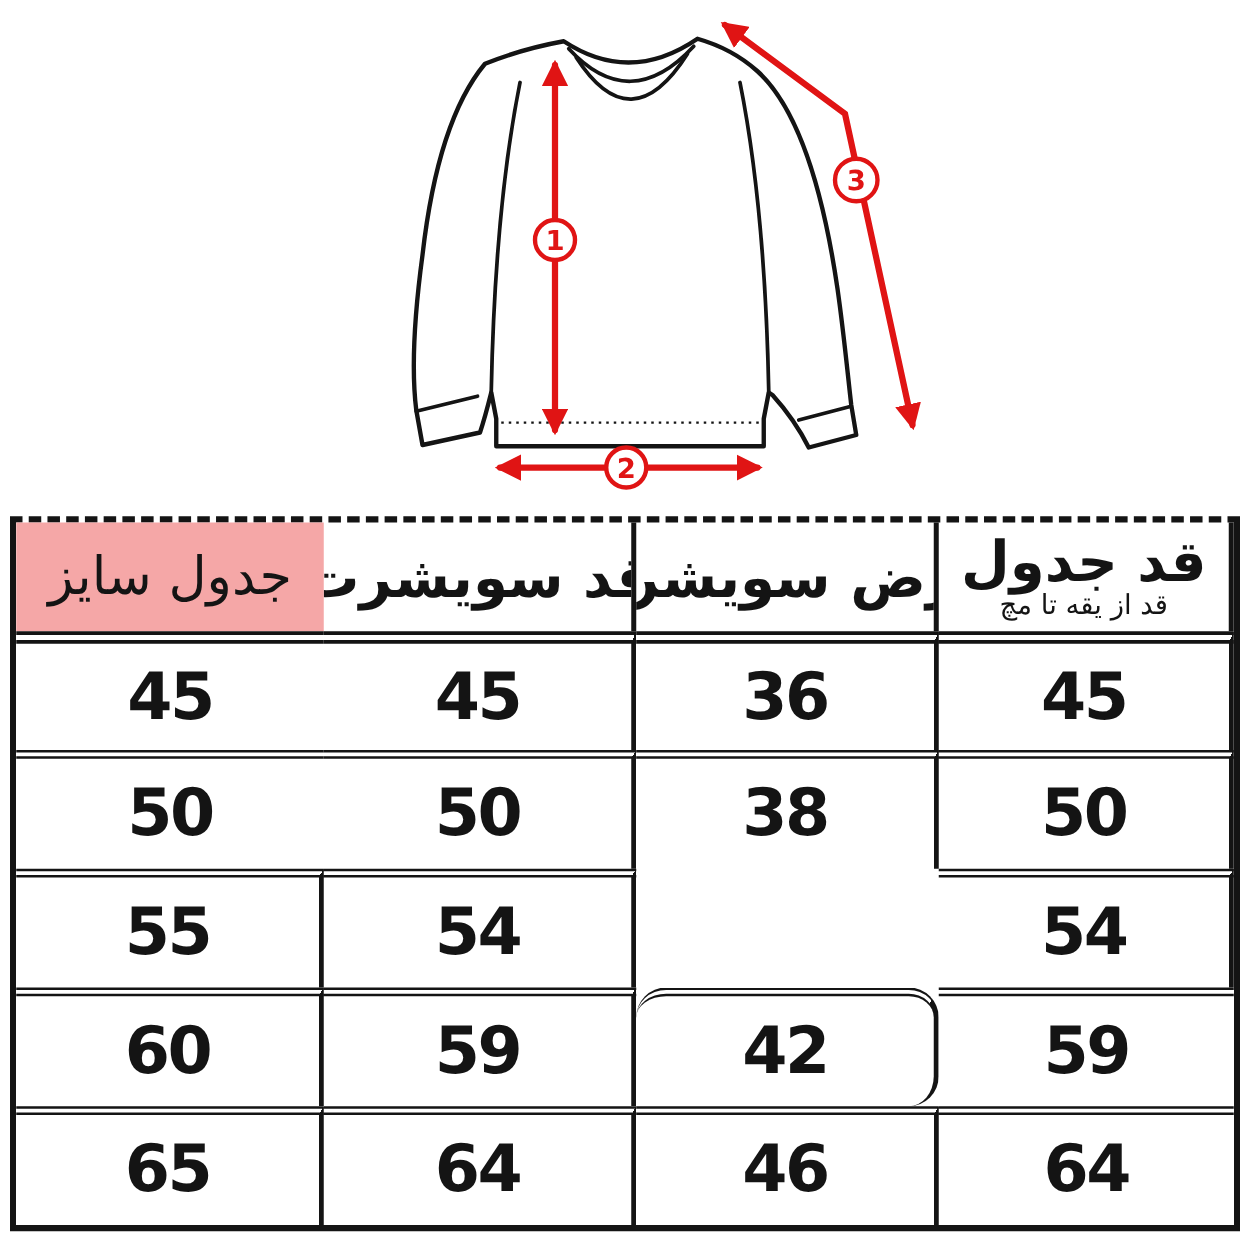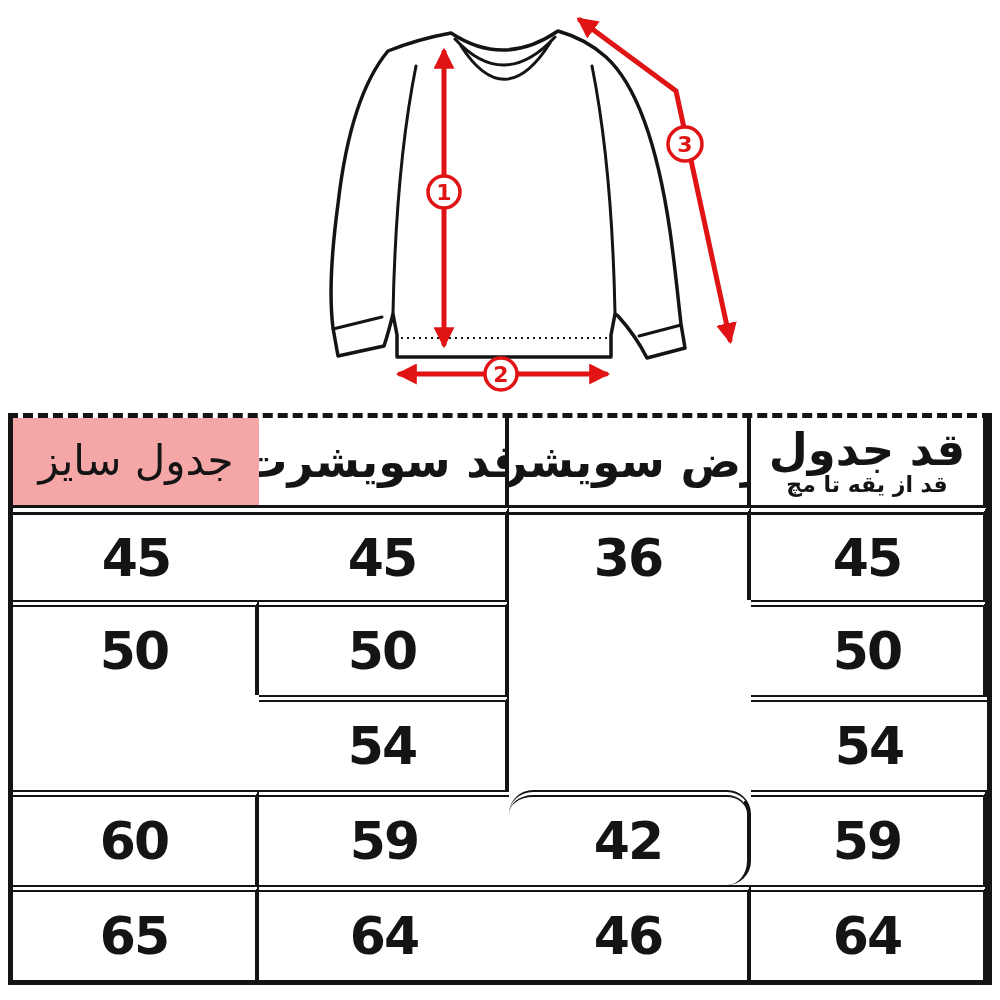--- a/index.html
+++ b/index.html
@@ -38,21 +38,21 @@
   .cell{
     box-sizing:border-box;display:flex;flex-direction:column;
     align-items:center;justify-content:center;
     border-right:4px solid var(--ink_black,#141414);
     overflow:hidden;
   }
   .cell:nth-child(4n){border-right:none;}
   .cell:nth-child(n+5){border-top:7px double var(--ink_black,#141414);}
   .cell:nth-child(n+5):nth-child(-n+8){border-top:10px double var(--ink_black,#141414);}
   .h-main{font-size:45px;font-weight:bold;line-height:1.05;white-space:nowrap;}
-  .h-sub{font-size:22px;font-weight:bold;line-height:1.1;white-space:nowrap;text-align:center;}
+  .h-sub{font-size:22px;font-weight:normal;line-height:1.1;white-space:nowrap;text-align:center;}
   .head.pink{background:var(--header_pink,#f5a7a7);}
   .head.pink .h-main{font-weight:normal;font-size:42px;}
   .num{font-size:52px;font-weight:bold;line-height:1;letter-spacing:-2px;}
 </style>
 </head>
 <body>
 
 <div id="canvas">
 
   <svg id="diagram" viewBox="0 0 440 386">
@@ -129,25 +129,27 @@
     <div class="cell head pink" dir="rtl" style="grid-column:4;grid-row:1;">
       <div class="h-main">جدول سایز</div>
     </div>
 
     <div class="cell num" style="grid-column:1;grid-row:2;">45</div>
     <div class="cell num" style="grid-column:2;grid-row:2;">36</div>
     <div class="cell num" style="grid-column:3;grid-row:2;">45</div>
     <div class="cell num" style="grid-column:4;grid-row:2;">45</div>
 
     <div class="cell num" style="grid-column:1;grid-row:3;">50</div>
+    <div class="cell num" style="grid-column:2;grid-row:3;">38</div>
     <div class="cell num" style="grid-column:3;grid-row:3;">50</div>
     <div class="cell num" style="grid-column:4;grid-row:3;">50</div>
 
     <div class="cell num" style="grid-column:1;grid-row:4;">54</div>
     <div class="cell num" style="grid-column:3;grid-row:4;">54</div>
+    <div class="cell num" style="grid-column:4;grid-row:4;">55</div>
 
     <div class="cell num" style="grid-column:1;grid-row:5;">59</div>
     <div class="cell num" style="grid-column:2;grid-row:5;border-radius:24px;">42</div>
     <div class="cell num" style="grid-column:3;grid-row:5;">59</div>
     <div class="cell num" style="grid-column:4;grid-row:5;">60</div>
 
     <div class="cell num" style="grid-column:1;grid-row:6;">64</div>
     <div class="cell num" style="grid-column:2;grid-row:6;">46</div>
     <div class="cell num" style="grid-column:3;grid-row:6;">64</div>
     <div class="cell num" style="grid-column:4;grid-row:6;">65</div>

